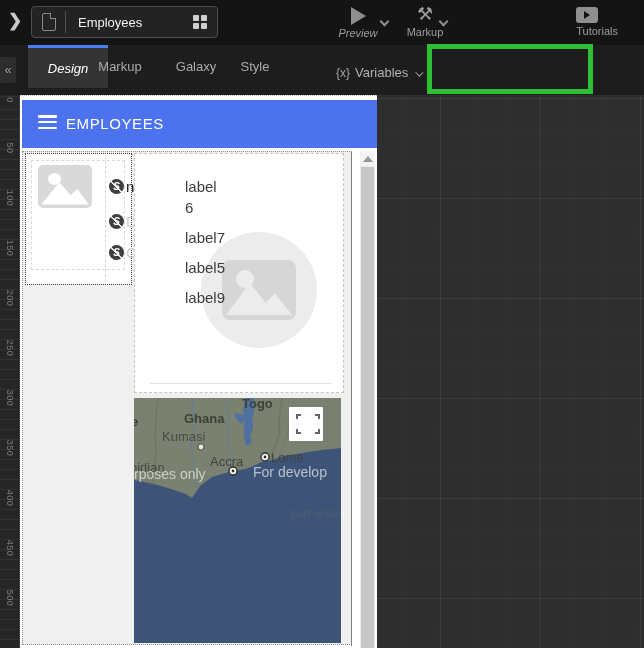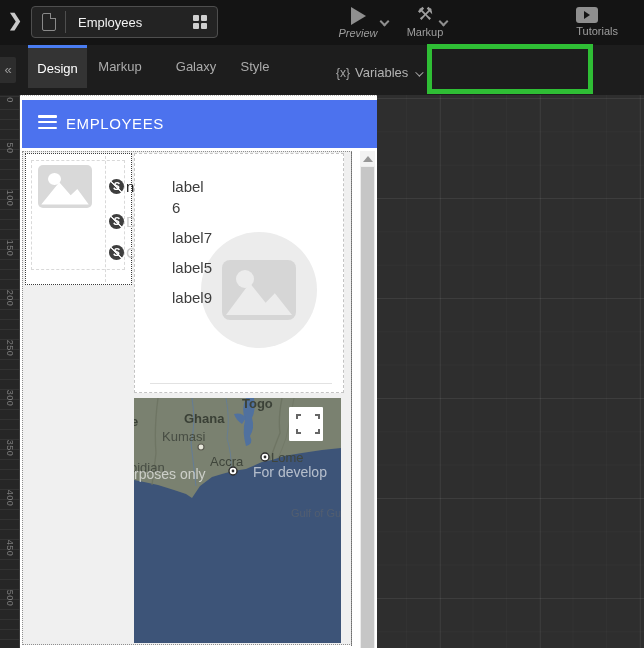--- a/index.html
+++ b/index.html
@@ -117,21 +117,21 @@
   .big-circle { position:absolute; left:66px; top:78px; width:116px; height:116px;
     border-radius:50%; background:#ececec; }
   .big-circle .inner { position:absolute; left:21px; top:28px; width:74px; height:60px;
     background:#d6d6d6; border-radius:8px; }
   .big-circle .sun { position:absolute; left:14px; top:10px; width:18px; height:18px;
     border-radius:50%; background:#ececec; }
   .big-circle .mtn { position:absolute; left:4px; bottom:5px; width:66px; height:32px; background:#ececec;
     clip-path:polygon(0 100%, 36% 0, 60% 62%, 74% 32%, 100% 100%); }
   .detail-labels { position:absolute; left:37px; top:22px; width:62px; z-index:2; }
   .detail-labels .dl { font-size:15px; color:#3d3d3d; white-space:pre-line; line-height:21px;
-    margin-bottom:9px; }
+    margin-bottom:9px;margin-left:13px; }
   .detail-divider { position:absolute; left:15px; bottom:8px; width:182px; height:1px; background:#e2e2e2; }
 
   
   .map-wrap { position:absolute; left:111px; top:246px; width:207px; height:245px; overflow:hidden; }
   .content-right-edge { position:absolute; left:328px; top:0; height:494px; width:1px;
     border-left:1px dotted #6e6e6e; }
 
   
   .v-scroll { position:absolute; left:340px; top:55px; width:15px; height:498px; background:#ececec; }
   .v-scroll .up { position:absolute; left:0; top:0; width:15px; height:15px; background:#f2f2f2;
@@ -180,21 +180,21 @@
       <div class="tut-icon">
           <i></i>
         </div>
       <span class="lbl">Tutorials</span>
     </div>
   </div>
 
   <div class="toolbar2">
     <div class="collapse-btn">«</div>
 
-    <div class="t2-tab active" style="left:28px; width:59px;">
+    <div class="t2-tab active" style="left:28px; width:80px;font-style:italic;">
       <span>Design</span>
     </div>
     <div class="t2-tab" style="left:86px; width:68px;">
       <span>Markup</span>
     </div>
     <div class="t2-tab" style="left:165px; width:62px;">
       <span>Galaxy</span>
     </div>
     <div class="t2-tab" style="left:227px; width:56px;">
       <span>Style</span>

